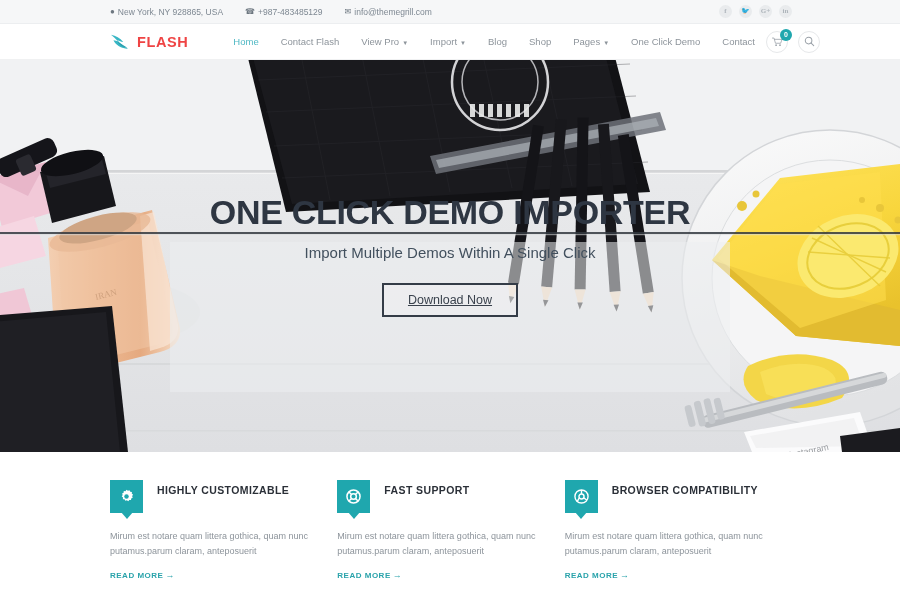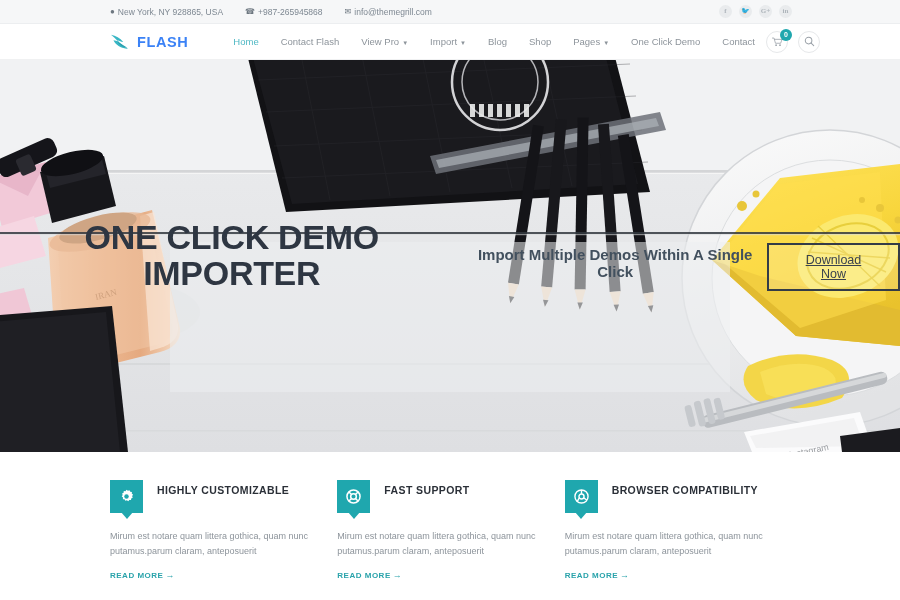--- a/index.html
+++ b/index.html
@@ -38,21 +38,21 @@
     height: 36px;
     background: #ffffff;
     display: flex;
     align-items: center;
     padding: 0 106px 0 110px;
     border-bottom: 1px solid #f0f1f2;
   }
   .brand { display: flex; align-items: center; gap: 7px; }
   .brand-mark { width: 20px; height: 18px; display: block; }
   .brand-name {
-    font-size: 14.5px; font-weight: bold; color: #3b82f6;
+    font-size: 14.5px; font-weight: bold; color: #ef4444;
     letter-spacing: 0.6px;
   }
   .nav { display: flex; align-items: center; gap: 0; margin-left: 34px; }
   .nav a {
     font-size: 9.5px; color: #8d949b; text-decoration: none;
     padding: 0 11px; white-space: nowrap;
     display: flex; align-items: center; gap: 3px;
   }
   .nav a.active { color: #4fb8c4; }
   .caret { font-size: 6px; line-height: 1; position: relative; top: 1px; }
@@ -80,32 +80,32 @@
   }
 
   
   .hero {
     position: relative; width: 900px; height: 392px;
     overflow: hidden; background: #e9eaec;
   }
   .hero-photo { position: absolute; inset: 0; }
   .hero-content {
     position: absolute; inset: 0;
-    display: flex; flex-direction: row;
+    display: flex; flex-direction: column;
     align-items: center; justify-content: center;
     z-index: 6;
   }
   .hero-title {
     font-size: 34px; font-weight: bold; color: #2e3642;
     letter-spacing: -0.3px; text-align: center;
     line-height: 1.05;
   }
   .hero-sub {
     font-size: 15px; color: #42505e; margin-top: 14px;
-    font-weight: bold; text-align: center;
+    font-weight: normal; text-align: center;
   }
   .hero-btn {
     margin-top: 22px;
     border: 2px solid #343c47;
     background: rgba(255,255,255,0.18);
     color: #3a424d;
     font-size: 12.5px;
     padding: 8px 24px;
     font-family: "Liberation Sans", sans-serif;
     cursor: pointer;
@@ -153,21 +153,21 @@
 <body>
 
 <div class="topbar">
   <div class="topbar-left">
     <span class="tb-item">
       <span class="glyph">●</span>
       <span>New York, NY 928865, USA</span>
     </span>
     <span class="tb-item">
       <span class="glyph">☎</span>
-      <span>+987-265945868</span>
+      <span>+987-483485129</span>
     </span>
     <span class="tb-item">
       <span class="glyph">✉</span>
       <span>info@themegrill.com</span>
     </span>
   </div>
   <div class="topbar-right">
     <span class="soc">f</span>
     <span class="soc">🐦</span>
     <span class="soc">G+</span>

